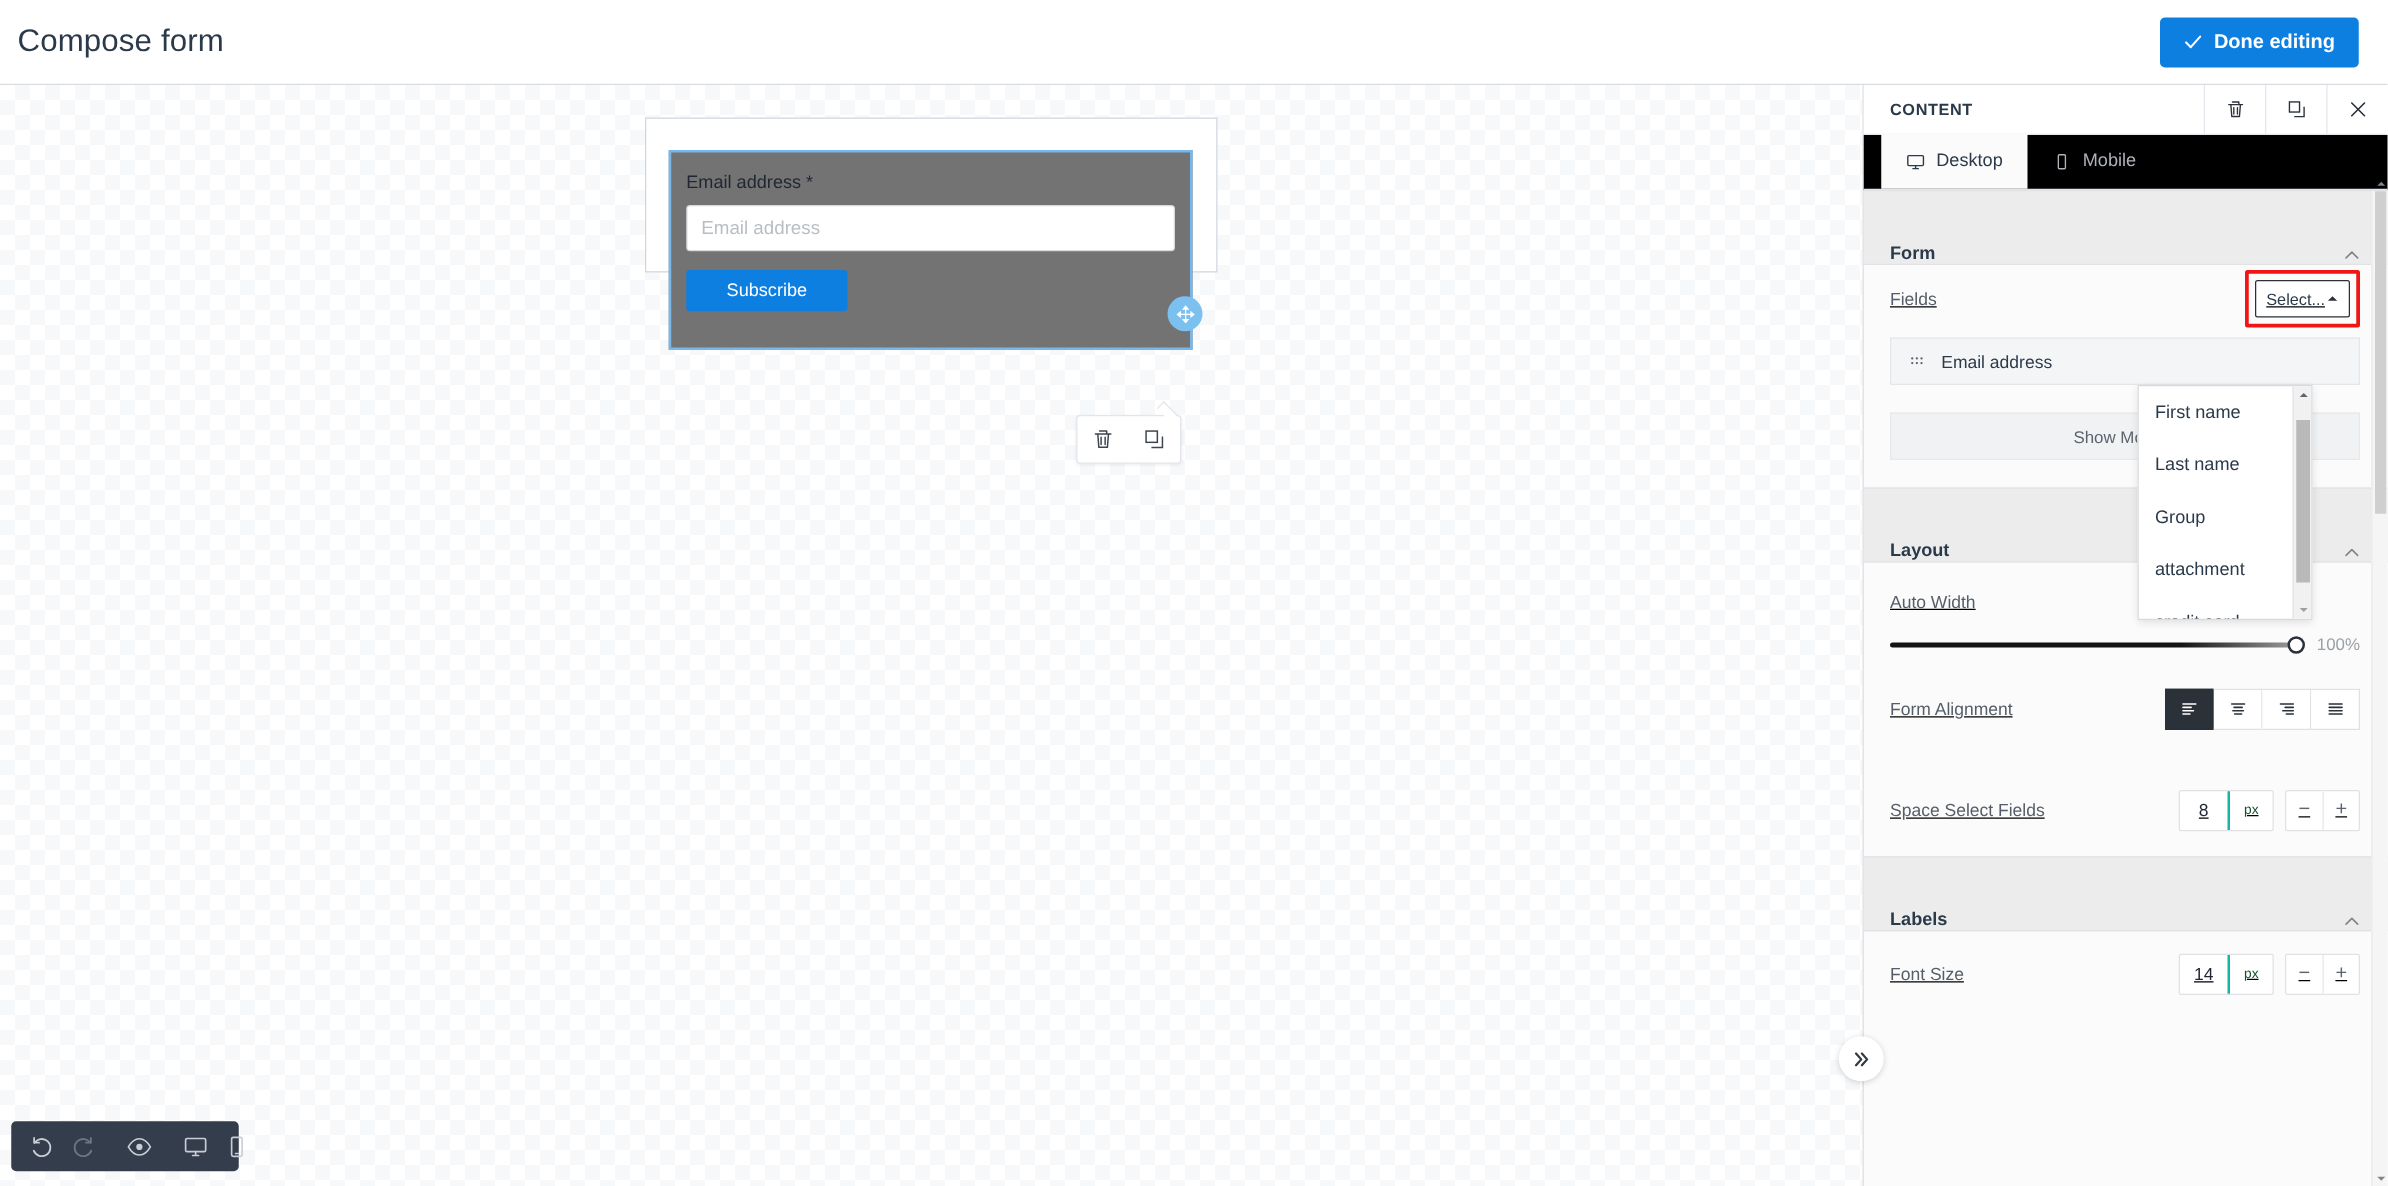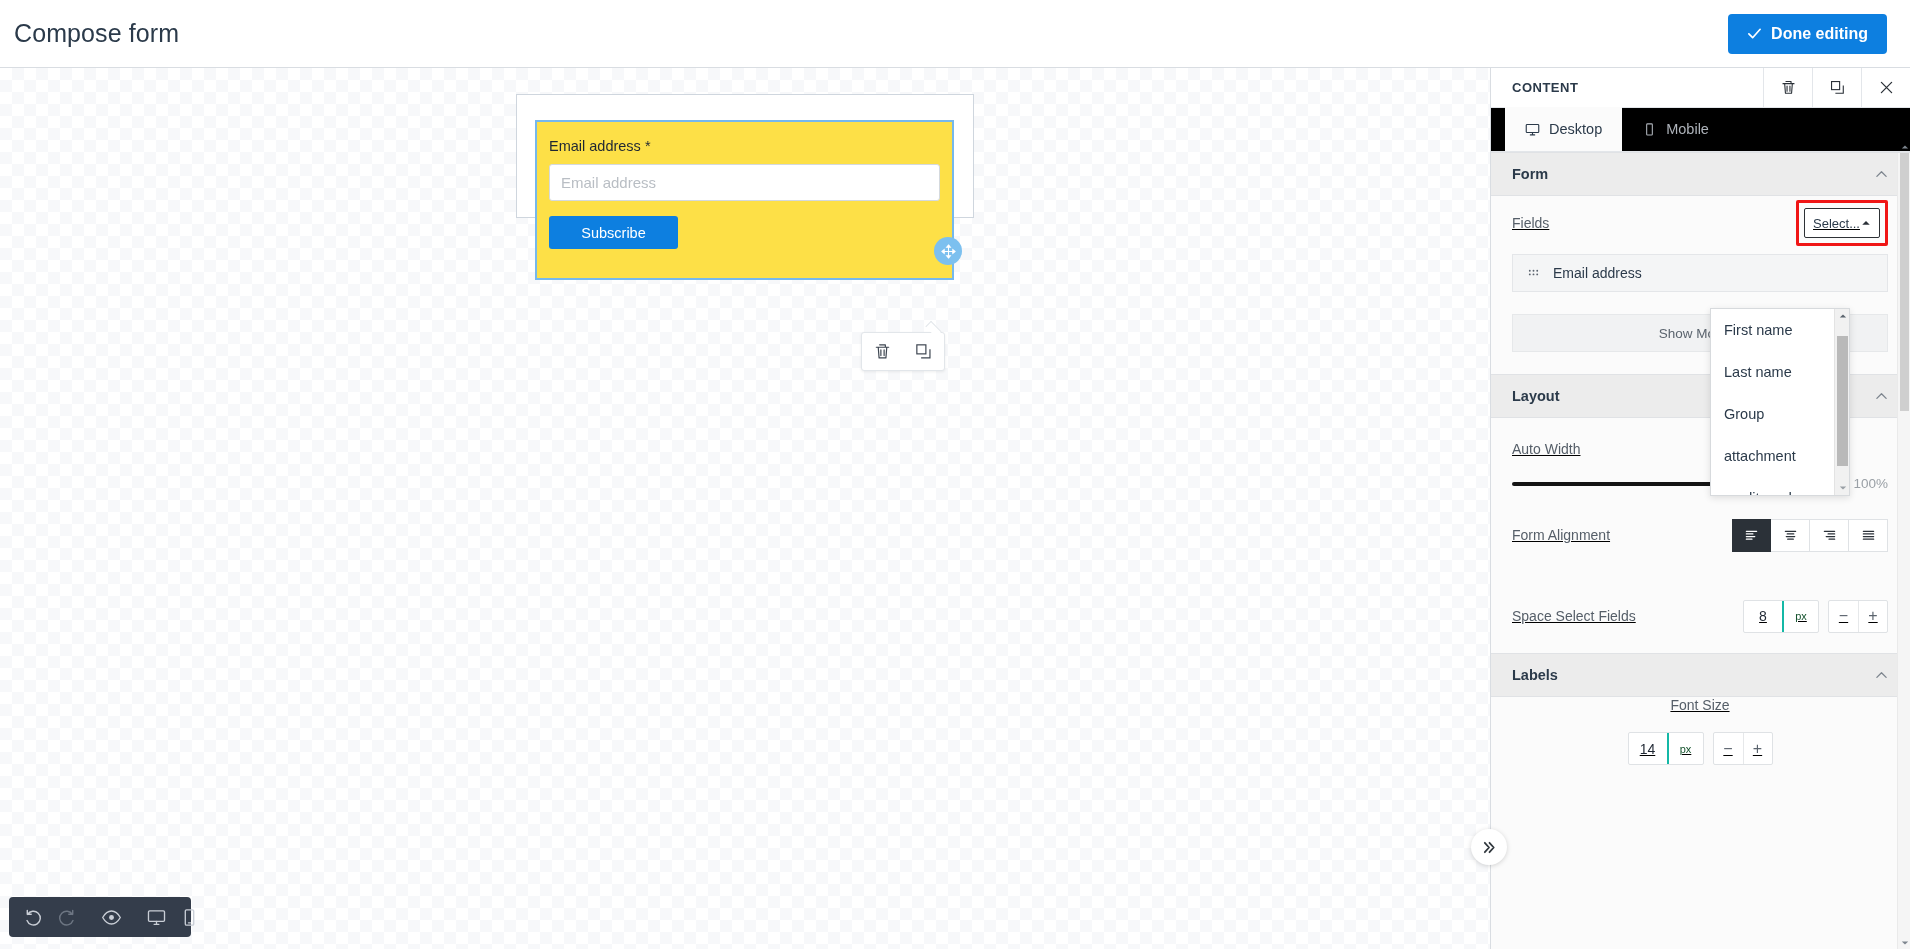--- a/index.html
+++ b/index.html
@@ -60,21 +60,21 @@
     position: absolute;
     left: 516px; top: 26px;
     width: 458px; height: 124px;
     background: #fff;
     border: 1px solid #cfd6de;
   }
   .form-inner {
     position: absolute;
     left: 18px; top: 25px;
     width: 419px; height: 160px;
-    background: #fde047;
+    background: #737373;
     border: 2px solid #76b8ec;
     padding: 16px 12px 10px 12px;
   }
   .field-label {
     font-size: 14.5px;
     color: #1f2733;
     margin-bottom: 10px;
   }
   .email-input {
     width: 100%; height: 37px;
@@ -190,25 +190,25 @@
     color: #aeb3ba;
     cursor: pointer;
   }
   .tab.active {
     background: #fbfbfb;
     color: #2b3a4a;
   }
   .tab .tb-i { width: 15px; height: 15px; display:block; }
 
   .section-head {
-    height: 44px;
+    height: 60px;
     background: #ececec;
     border-bottom: 1px solid #e0e2e5;
     border-top: 1px solid #e0e2e5;
-    display: flex; align-items: center; justify-content: space-between;
+    display: flex; align-items: flex-end; justify-content: space-between;
     padding: 0 22px 0 21px;
     font-size: 14.5px;
     font-weight: bold;
     color: #2b3a4a;
     cursor: pointer;
   }
   .chev { width: 13px; height: 13px; display:block; }
 
   .row {
     display: flex; align-items: center; justify-content: space-between;
@@ -664,21 +664,21 @@
 
   <div class="section-head">
     <span>Labels</span>
     <span class="chev">
       <svg viewBox="0 0 14 14" width="13" height="13">
           <path d="M2 9 L7 4 L12 9" stroke="#7d858e" stroke-width="1.4" fill="none" stroke-linecap="round" stroke-linejoin="round"></path>
         </svg>
     </span>
   </div>
 
-  <div class="row" style="min-height:68px;flex-direction:column;">
+  <div class="row" style="min-height:68px;">
     <span class="row-label">Font Size</span>
     <div class="stepper">
       <div class="stepper-box">
         <span class="stepper-num">14</span>
         <span class="stepper-unit">px</span>
       </div>
       <div class="pm-box">
         <span class="pm-btn">−</span>
         <span class="pm-btn">+</span>
       </div>

